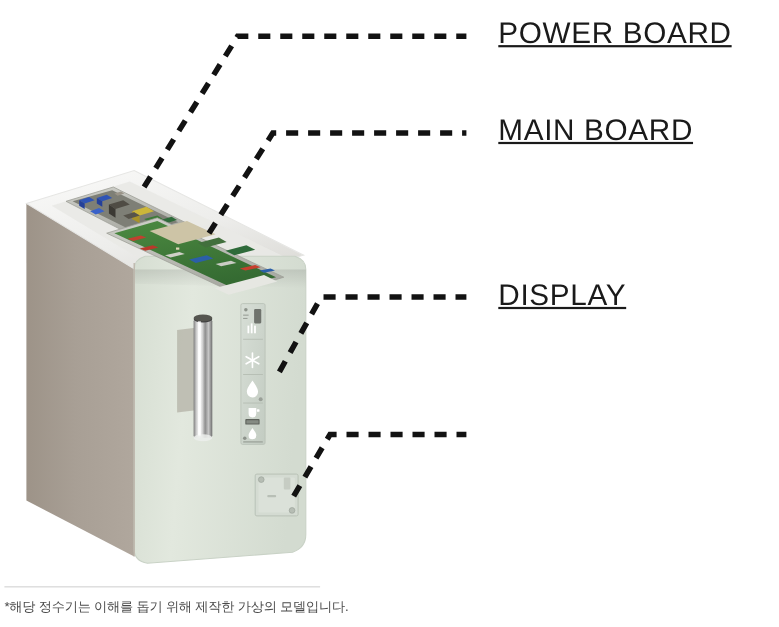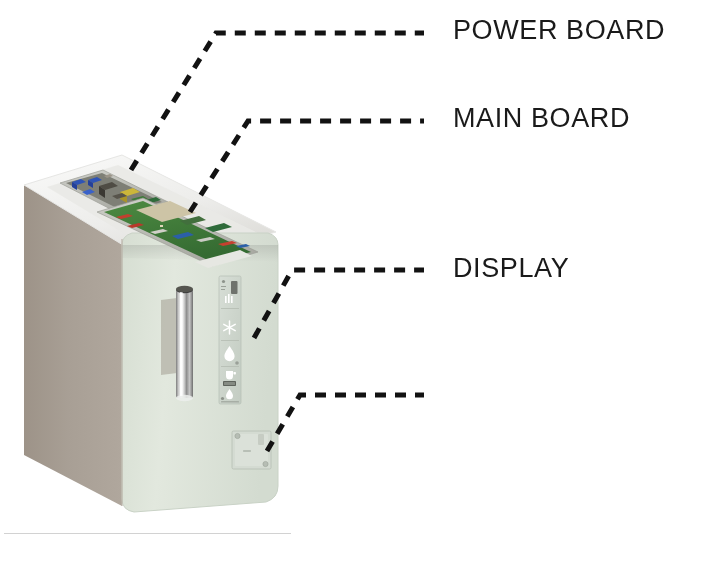--- a/index.html
+++ b/index.html
@@ -34,20 +34,21 @@
   
   .callout-label {
     position: absolute;
     font-family: "Liberation Sans", sans-serif;
     font-weight: 400;
     font-size: 27px;
     letter-spacing: 0.6px;
     color: #1a1a1a;
     white-space: nowrap;
     line-height: 1;
+    text-decoration: underline;
   }
   #label-power   { left: 453px; top: 17px; }
   #label-main    { left: 453px; top: 105px; }
   #label-display { left: 453px; top: 255px; }
   #label-cock    { left: 453px; top: 379px; }
 
   
   #footnote-divider {
     position: absolute;
     left: 4px;
@@ -266,14 +267,15 @@
   </svg>
 
   <div id="label-power" class="callout-label">POWER BOARD</div>
 
   <div id="label-display" class="callout-label">DISPLAY</div>
 
   <div id="label-main" class="callout-label">MAIN BOARD</div>
 
 
   <div id="footnote-divider"></div>
+  <div id="footnote-text">*해당 정수기는 이해를 돕기 위해 제작한 가상의 모델입니다.</div>
 
 </div>
 
 </body></html>

